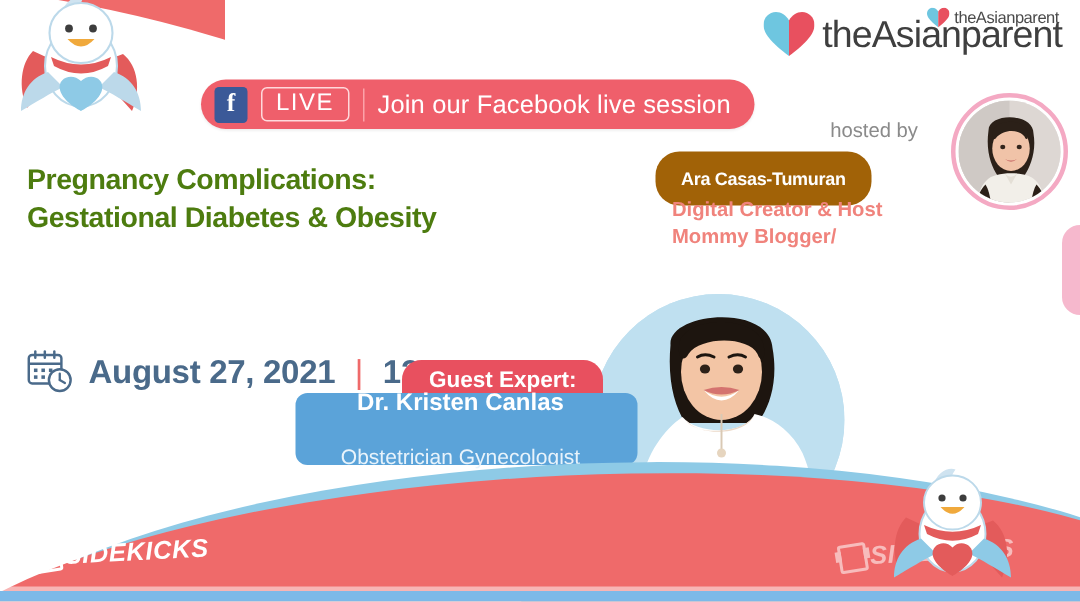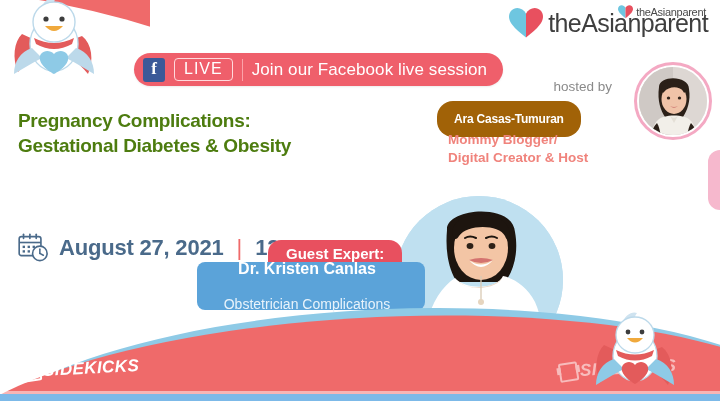--- a/index.html
+++ b/index.html
@@ -252,22 +252,22 @@
       <line x1="24" y1="22.5" x2="27.8" y2="24.6" stroke="#4a6a8a" stroke-width="1.7" stroke-linecap="round"></line>
     </svg>
     <span class="date-text">August 27, 2021</span>
     <span class="date-sep">|</span>
     <span class="date-text">12:00PM</span>
   </div>
 
   <div class="hosted-by">hosted by</div>
   <div class="host-pill">Ara Casas-Tumuran</div>
   <div class="host-role">
+    <div>Digital Creator &amp; Host</div>
     <div>Mommy Blogger/</div>
-    <div>Digital Creator &amp; Host</div>
   </div>
 
   <div class="host-avatar">
     <div class="host-avatar-inner">
       <svg viewBox="0 0 70 70" width="70" height="70">
         <rect width="70" height="70" fill="#ddd7d3"></rect>
         <rect x="0" y="0" width="34" height="70" fill="#cfc9c5"></rect>
         <path d="M20 20 C20 8 50 8 50 22 C52 34 48 44 44 50 L26 50 C22 44 18 34 20 20 Z" fill="#2b2018"></path>
         <ellipse cx="35" cy="32" rx="12.5" ry="15" fill="#f0c3a8"></ellipse>
         <path d="M23 20 C26 12 44 12 46 21 C47 26 45 27 44 24 C40 19 30 19 25 25 C24 27 22 25 23 20 Z" fill="#2b2018"></path>
@@ -303,21 +303,21 @@
       <path d="M62 170 C76 178 96 178 112 170 C110 182 96 188 86 188 C76 188 64 182 62 170 Z" fill="#f3c5a5"></path>
       <rect x="64" y="168" width="12" height="4" rx="2" fill="#d8d3cc"></rect>
       <rect x="100" y="168" width="12" height="4" rx="2" fill="#d8d3cc"></rect>
     </svg>
   </div>
   <div class="dashed-arc"></div>
 
   <div class="guest-expert-pill">Guest Expert:</div>
   <div class="guest-name-box">
     <div class="guest-name">Dr. Kristen Canlas</div>
-    <div class="guest-role">Obstetrician Complications</div>
+    <div class="guest-role">Obstetrician Gynecologist</div>
   </div>
 
   <div class="wave-blue"></div>
   <div class="wave-blue2"></div>
   <div class="wave-coral"></div>
   <div class="bottom-strip-white"></div>
   <div class="bottom-strip"></div>
 
   <div class="sidekicks sidekicks-bl">
     <span class="sk-mark"></span>

